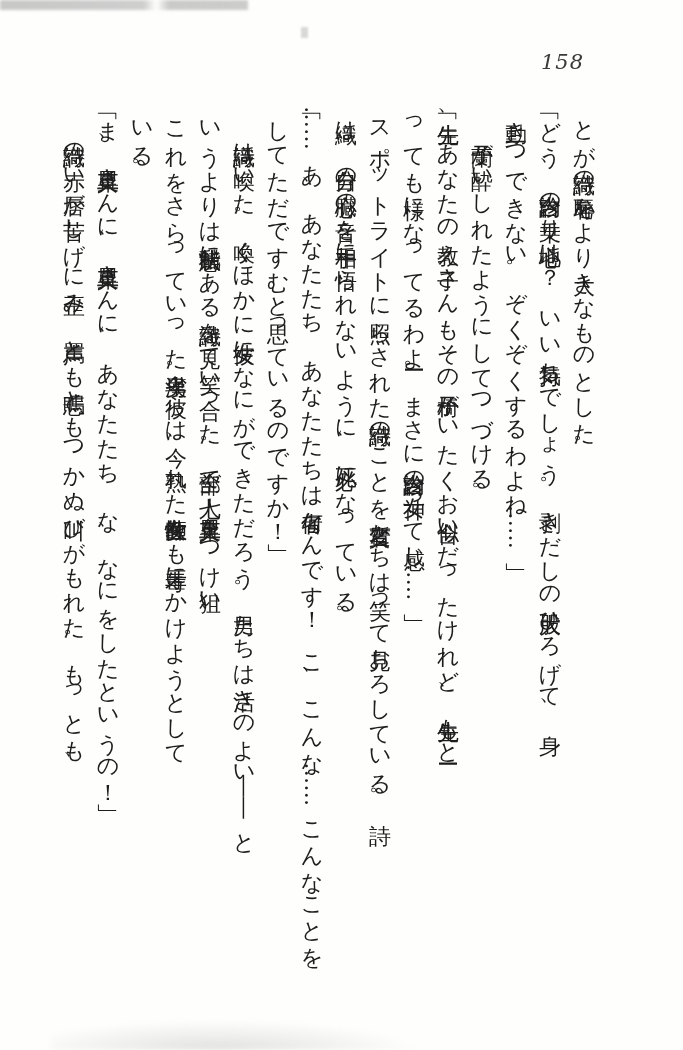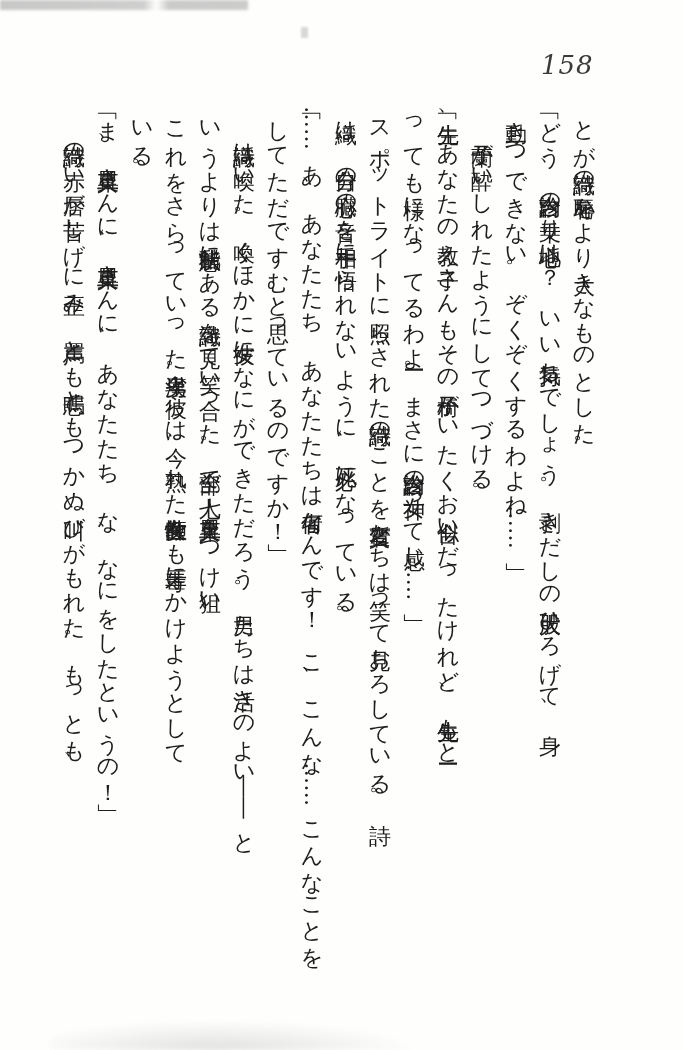--- a/index.html
+++ b/index.html
@@ -13,21 +13,21 @@
     height: 1050px;
     background: #fefefd;
     overflow: hidden;
     font-family: "DejaVu Serif", "Liberation Serif", serif;
   }
   
   .page-number {
     position: absolute;
     left: 541px;
     top: 50px;
-    font-size: 26px;
+    font-size: 21px;
     font-style: italic;
     color: #3a3a3a;
     letter-spacing: 1px;
   }
   
   .text-block {
     position: absolute;
     top: 106px;
     right: 82px;
     height: 846px;

